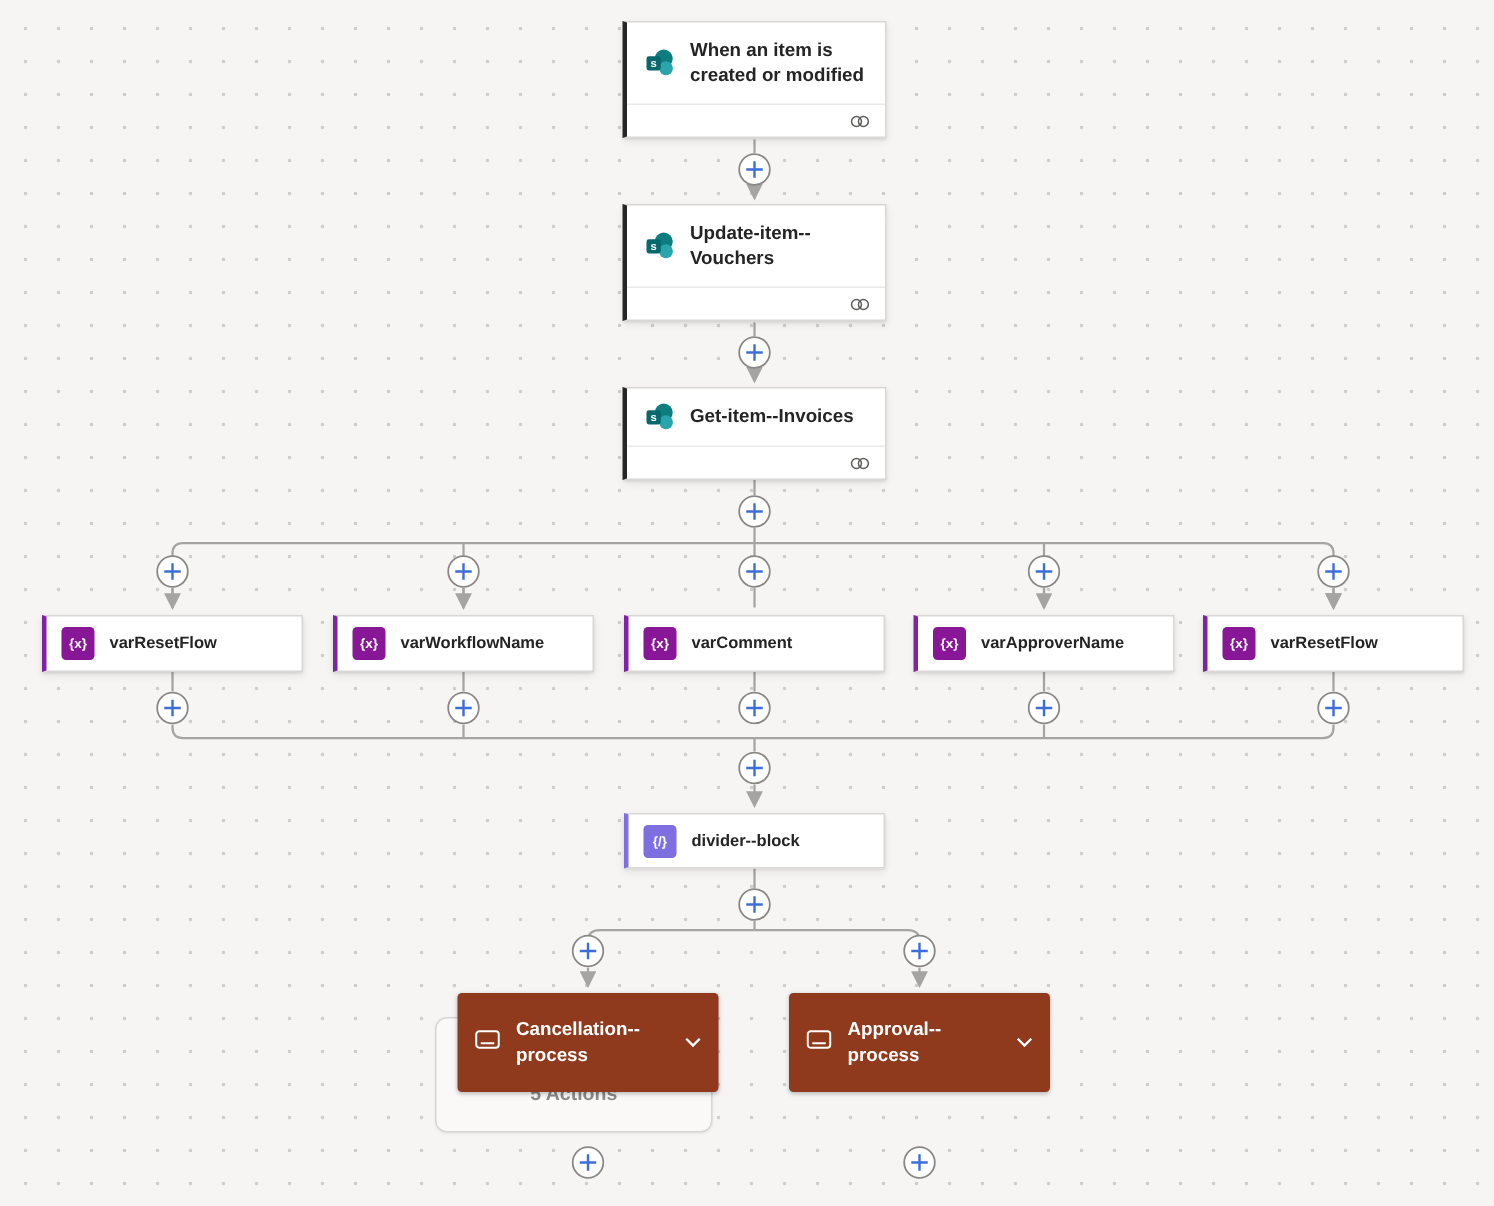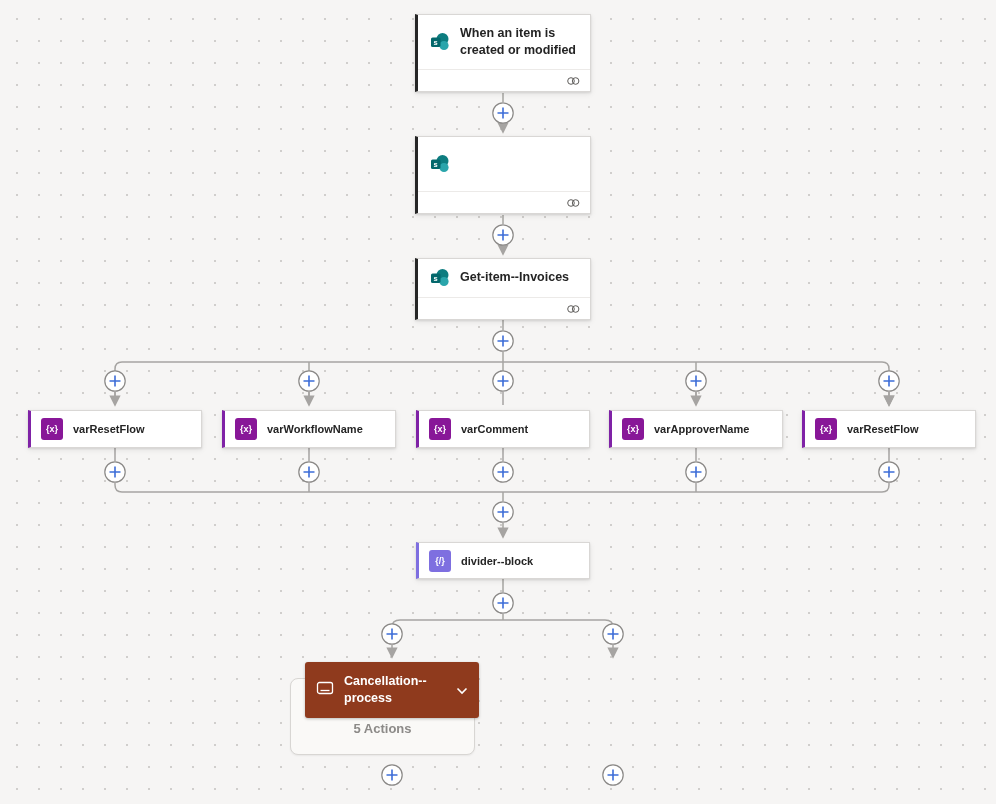--- a/index.html
+++ b/index.html
@@ -36,21 +36,21 @@
     display:flex;align-items:center;gap:10px;padding:0 10px;}
   .sq-icon{flex:0 0 auto;width:22px;height:22px;border-radius:3px;display:flex;align-items:center;justify-content:center;
     color:#fff;font-size:9px;font-weight:700;letter-spacing:0;}
   .sq-icon.var{background:var(--variable-icon-bg);}
   .sq-icon.div{background:var(--divider-accent);}
   .var-label{font-size:11px;font-weight:600;color:var(--text-primary);white-space:nowrap;}
   .scope-body{position:absolute;z-index:2;width:185px;height:77px;background:var(--scope-body-bg);
     border:1px solid #d8d6d3;border-radius:8px;box-shadow:0 1px 2px rgba(0,0,0,.06);font-weight:bold;}
   .scope-count{position:absolute;left:0;right:0;top:42px;text-align:center;
     font-size:13px;color:var(--text-muted);}
-  .scope-header{position:absolute;z-index:3;width:174px;height:56px;background:var(--scope-header-bg);
+  .scope-header{position:absolute;z-index:3;width:174px;height:66px;background:var(--scope-header-bg);
     border-radius:3px;box-shadow:0 1px 3px rgba(0,0,0,.25);display:flex;align-items:center;gap:10px;
     padding:0 11px;cursor:pointer;}
   .scope-title{flex:1;color:#fff;font-size:12.5px;font-weight:700;line-height:1.35;}
   .plus{position:absolute;z-index:4;width:22px;height:22px;border:none;background:transparent;padding:0;cursor:pointer;}
   .conn-icon{display:inline-flex;}
 </style>
 </head>
 <body>
 
 <div class="canvas">
@@ -116,20 +116,21 @@
   <div class="node op" style="left:415px;top:136px;">
     <div class="op-main tall">
       <span class="sp-icon">
         <svg width="20" height="20" viewBox="0 0 20 20">
           <circle cx="12.5" cy="7" r="6" fill="#0d7d80"></circle>
           <circle cx="14" cy="13.5" r="4.6" fill="#2aa5ab"></circle>
           <rect x="1" y="5.5" width="9.5" height="9.5" rx="1.6" fill="#04686c"></rect>
           <text x="5.7" y="12.9" font-size="7.5" font-weight="bold" fill="#ffffff" text-anchor="middle">s</text>
         </svg>
       </span>
+      <span class="op-title">Update-item--Vouchers</span>
     </div>
     <div class="op-footer">
       <span class="conn-icon">
         <svg width="15" height="10" viewBox="0 0 15 10">
           <circle cx="5" cy="5" r="3.3" fill="none" stroke="#5f5d5b" stroke-width="1"></circle>
           <circle cx="9.6" cy="5" r="3.3" fill="none" stroke="#5f5d5b" stroke-width="1"></circle>
         </svg>
       </span>
     </div>
   </div>
@@ -193,20 +194,34 @@
       </svg>
     </span>
     <span class="scope-title">Cancellation--process</span>
     <span>
       <svg width="12" height="8" viewBox="0 0 12 8">
         <path d="M1.5,1.5 L6,6 L10.5,1.5" fill="none" stroke="#ffffff" stroke-width="1.6"></path>
       </svg>
     </span>
   </div>
 
+  <div class="scope-header" style="left:526px;top:662px;">
+    <span>
+      <svg width="18" height="16" viewBox="0 0 18 16">
+        <rect x="1.5" y="2.5" width="15" height="11" rx="2" fill="none" stroke="#ffffff" stroke-width="1.3"></rect>
+        <line x1="4.5" y1="10.5" x2="13.5" y2="10.5" stroke="#ffffff" stroke-width="1.3"></line>
+      </svg>
+    </span>
+    <span class="scope-title">Approval--process</span>
+    <span>
+      <svg width="12" height="8" viewBox="0 0 12 8">
+        <path d="M1.5,1.5 L6,6 L10.5,1.5" fill="none" stroke="#ffffff" stroke-width="1.6"></path>
+      </svg>
+    </span>
+  </div>
 
   <button class="plus" style="left:492px;top:102px;"><svg width="22" height="22">
         <circle cx="11" cy="11" r="10.2" fill="#fff" stroke="#8a8886" stroke-width="1.2"></circle>
         <path d="M5.5,11 H16.5 M11,5.5 V16.5" stroke="#3d6dd8" stroke-width="1.6"></path>
       </svg></button>
   <button class="plus" style="left:492px;top:224px;"><svg width="22" height="22">
         <circle cx="11" cy="11" r="10.2" fill="#fff" stroke="#8a8886" stroke-width="1.2"></circle>
         <path d="M5.5,11 H16.5 M11,5.5 V16.5" stroke="#3d6dd8" stroke-width="1.6"></path>
       </svg></button>
   <button class="plus" style="left:492px;top:330px;"><svg width="22" height="22">

